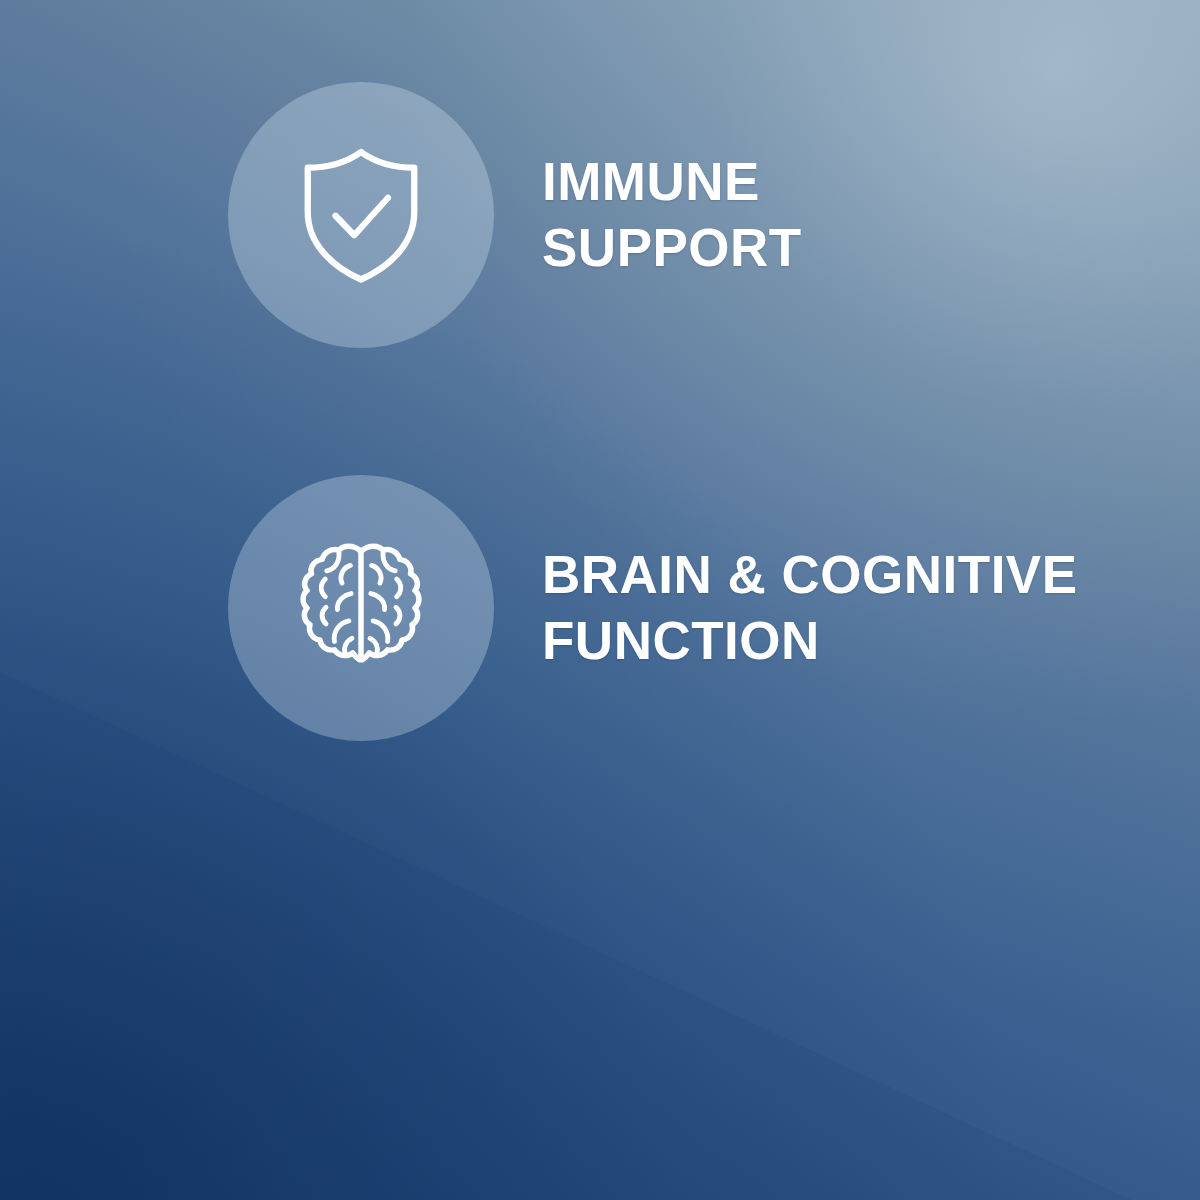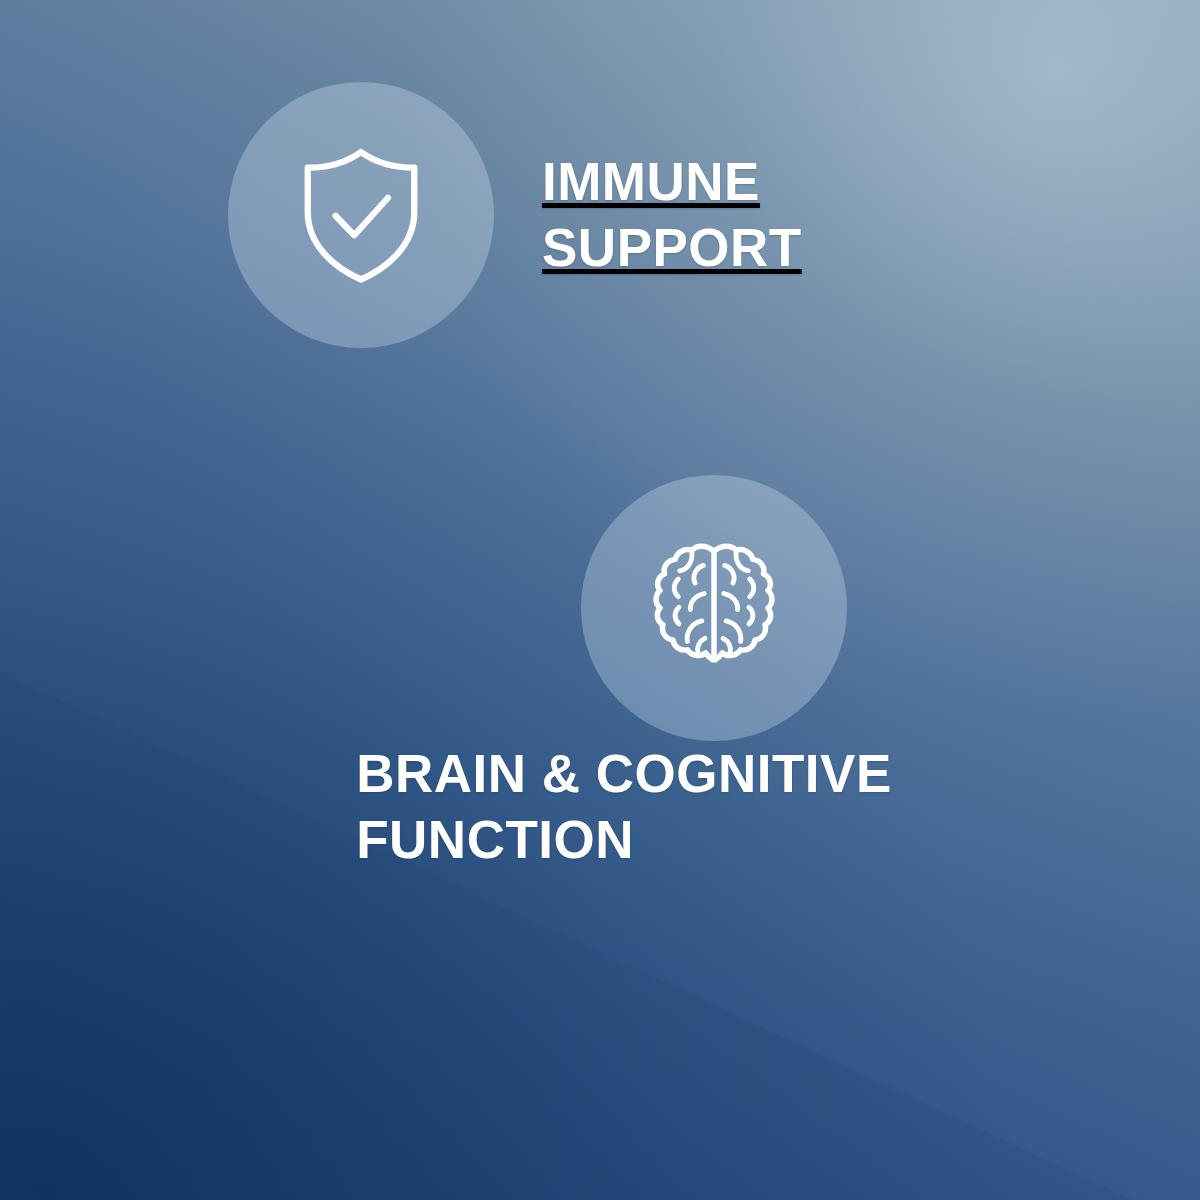--- a/index.html
+++ b/index.html
@@ -65,22 +65,22 @@
   }
 
   .feature-row {
     position: absolute;
     left: 0;
     width: 1200px;
     height: 266px;
     display: flex;
     align-items: center;
   }
-  .row-1 { top: 82px; text-decoration: underline; }
-  .row-2 { top: 475px; flex-direction: column; }
+  .row-1 { top: 82px; }
+  .row-2 { top: 475px; }
   .row-3 { top: 859px; }
 
   .icon-badge {
     position: relative;
     margin-left: 228px;
     width: 266px;
     height: 266px;
     border-radius: 50%;
     background: rgba(226,238,248,0.30);
     flex: 0 0 auto;

